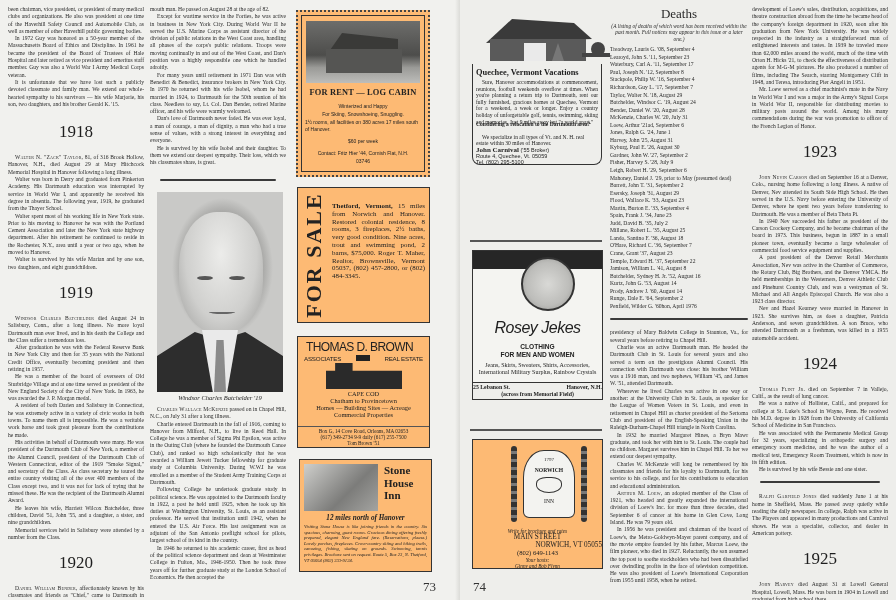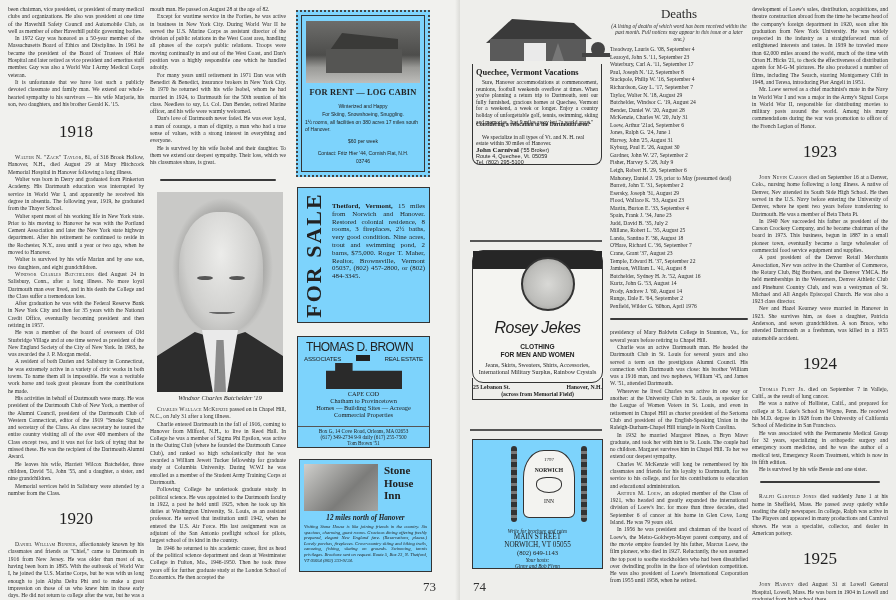--- a/index.html
+++ b/index.html
@@ -9,21 +9,21 @@
   .page-left { left: 0; width: 460px; }
   .page-right { left: 460px; width: 436px; background: #eeeeeb; }
   .gutter { position: absolute; left: 455px; top: 0; width: 10px; height: 600px;
             background: linear-gradient(to right, #f1f1ee, #dcdcd8 50%, #eeeeeb); }
   .col { position: absolute; font-size: 5.6px; line-height: 7.3px; text-align: justify; color: #2a2a2a; }
   .col p { text-indent: 7px; margin-bottom: 0; }
   .col p.noindent { text-indent: 0; }
   .sc { font-variant: small-caps; letter-spacing: 0.2px; }
   .year { text-align: center; font-size: 17px; line-height: 20px; margin: 12px 0 12px; color: #1e1e1e; }
   .rule { height: 2px; background: #3a3a3a; margin: 14px 10px 12px; border-radius: 1px; }
-  .ad { position: absolute; border: 1.5px solid #333; background: #7dd3fc; }
+  .ad { position: absolute; border: 1.5px solid #333; background: #fdba74; }
   .ad-dotted { border: 2px dotted #444; padding: 3px; }
   .ad-inner { border: 1px solid #333; width: 100%; height: 100%; position: relative; }
   .photo-cabin { position: absolute; left: 4px; top: 5px; right: 4px; height: 62px;
       background: linear-gradient(to bottom, #6d6d6b 0%, #4d4d4b 55%, #9a9a97 75%, #bdbdba 100%); }
   .cabin-roof { position: absolute; left: 22px; top: 12px; width: 70px; height: 20px; background: #3a3a38;
       clip-path: polygon(20% 0, 100% 30%, 100% 100%, 0 100%); }
   .cabin-body { position: absolute; left: 20px; top: 28px; width: 76px; height: 24px; background: #555553; }
   .sans { font-family: "Liberation Sans", sans-serif; }
   .center { text-align: center; }
   .portrait { position: absolute; left: 157px; top: 192px; width: 126px; height: 200px; overflow: hidden;
@@ -61,20 +61,21 @@
     <p class="noindent">been chairman, vice president, or president of many medical clubs and organizations. He also was president at one time of the Haverhill Safety Council and Automobile Club, as well as member of other Haverhill public governing bodies.</p>
     <p>In 1972 Guy was honored as a 50-year member of the Massachusetts Board of Ethics and Discipline. In 1961 he became the president of the Board of Trustees of Hale Hospital and later retired as vice president and emeritus staff member. Guy was also a World War I Army Medical Corps veteran.</p>
     <p>It is unfortunate that we have lost such a publicly devoted classmate and family man. We extend our whole-hearted sympathy to his survivors — his wife Marjorie, his son, two daughters, and his brother Gerald K. '15.</p>
 
     <div class="year" style="margin-top:14px;">1918</div>
     <p><span class="sc">Walter N. "Zack" Taylor</span><span>, 81, of 316 Brook Hollow, Hanover, N.H., died August 29 at Mary Hitchcock Memorial Hospital in Hanover following a long illness.</span></p>
     <p>Walter was born in Derry and graduated from Pinkerton Academy. His Dartmouth education was interrupted by service in World War I, and apparently he received his degree in absentia. The following year, 1919, he graduated from the Thayer School.</p>
     <p>Walter spent most of his working life in New York state. Prior to his moving to Hanover he was with the Portland Cement Association and later the New York state highway department. After his retirement he continued to reside in the Rochester, N.Y., area until a year or two ago, when he moved to Hanover.</p>
     <p>Walter is survived by his wife Marian and by one son, two daughters, and eight grandchildren.</p>
 
+    <div class="year">1919</div>
     <p><span class="sc">Windsor Charles Batchelder</span><span> died August 24 in Salisbury, Conn., after a long illness. No more loyal Dartmouth man ever lived, and in his death the College and the Class suffer a tremendous loss.</span></p>
     <p>After graduation he was with the Federal Reserve Bank in New York City and then for 35 years with the National Credit Office, eventually becoming president and then retiring in 1957.</p>
     <p>He was a member of the board of overseers of Old Sturbridge Village and at one time served as president of the New England Society of the City of New York. In 1963, he was awarded the J. P. Morgan medal.</p>
     <p>A resident of both Darien and Salisbury in Connecticut, he was extremely active in a variety of civic works in both towns. To name them all is impossible. He was a veritable work horse and took great pleasure from the contributions he made.</p>
     <p>His activities in behalf of Dartmouth were many. He was president of the Dartmouth Club of New York, a member of the Alumni Council, president of the Dartmouth Club of Western Connecticut, editor of the 1919 "Smoke Signal," and secretary of the Class. As class secretary he toured the entire country visiting all of the over 400 members of the Class except two, and it was not for lack of trying that he missed these. He was the recipient of the Dartmouth Alumni Award.</p>
     <p>He leaves his wife, Harriett Wilcox Batchelder, three children, David '51, John '55, and a daughter, a sister, and nine grandchildren.</p>
     <p>Memorial services held in Salisbury were attended by a number from the Class.</p>
 
     <div class="year">1920</div>
     <p><span class="sc">Daniel William Bender</span><span>, affectionately known by his classmates and friends as "Chief," came to Dartmouth in 1916 from New Jersey. He was older than most of us, having been born in 1895. With the outbreak of World War I, he joined the U.S. Marine Corps, but he was with us long enough to join Alpha Delta Phi and to make a great impression on those of us who knew him in those early days. He did not return to college after the war, but he was a very loyal Dart-</span></p>
@@ -190,21 +191,21 @@
     <div style="position:absolute; top:126px; left:4px; right:4px; font-size:5.5px; line-height:6.4px; text-indent:6px;">We specialize in all types of Vt. and N. H. real estate within 30 miles of Hanover.</div>
     <div class="sans" style="position:absolute; top:139px; left:4px; right:4px; font-size:5.5px; line-height:6.2px;">
       <div><b style="font-family:'Liberation Serif',serif; font-size:7px;">John Carnival</b><span> ('55 Broker)</span></div>
       <div>Route 4, Quechee, Vt. 05059</div>
       <div>Tel. (802) 295-5100</div>
     </div>
   </div>
 
   <div style="position:absolute; left:10px; top:240px; width:132px; height:1.5px; background:#555;"></div>
 
-  <div class="ad" style="left:12px; top:250px; width:131px; height:133px; background:#f4f4f1;border-radius:11px;">
+  <div class="ad" style="left:12px; top:250px; width:131px; height:133px; background:#f4f4f1;">
     <div class="rosey-banner"></div>
     <div class="rosey-circle"></div>
     <div class="sans center" style="position:absolute; top:68px; left:0; right:0; font-size:16px; font-style:italic; letter-spacing:-0.5px;">Rosey Jekes</div>
     <div class="sans center" style="position:absolute; top:92px; left:0; right:0; font-size:6.6px; line-height:8px; font-weight:bold;">
       <div>CLOTHING</div>
       <div>FOR MEN AND WOMEN</div>
     </div>
     <div class="center" style="position:absolute; top:111px; left:4px; right:4px; font-size:6px; line-height:6.8px;">Jeans, Skirts, Sweaters, Shirts, Accessories, International Military Surplus, Rainbow Crystals</div>
   </div>
   <div style="position:absolute; left:13px; top:384px; width:129px; font-size:5.8px; line-height:6.6px; font-weight:bold;">
@@ -225,21 +226,21 @@
       <div class="signboard">
         <div class="center" style="font-size:5px; margin-top:6px;">1797</div>
         <div class="center" style="font-size:5.6px; margin-top:5px; font-weight:bold;">NORWICH</div>
         <div style="margin:4px auto 0; width:26px; height:16px; border:1.5px solid #333; border-radius:40% 40% 50% 50%;"></div>
         <div class="center" style="font-size:5.6px; margin-top:5px;">INN</div>
       </div>
     </div>
     <div class="center" style="position:absolute; top:88px; left:0; right:0;">
       <div style="font-style:italic; font-size:5.2px;">Write for brochure and rates</div>
       <div style="font-size:7.2px; line-height:7.5px;">MAIN STREET</div>
-      <div style="font-size:7.2px; line-height:7.5px;">NORWICH, VT 05055</div>
+      <div style="font-size:7.2px; line-height:7.5px;text-align:right;">NORWICH, VT 05055</div>
       <div style="font-size:6.6px; line-height:7.5px;">(802) 649-1143</div>
       <div style="font-style:italic; font-size:5.2px;">Your hosts:</div>
       <div style="font-style:italic; font-size:5.2px;">Ginny and Bob Flynn</div>
     </div>
   </div>
 
   <div class="pagenum" style="left:13px;">74</div>
 
   <div class="col" style="left:150px; top:6px; width:138px;">
     <div class="center" style="font-size:13px; line-height:15px; margin-bottom:2px;">Deaths</div>

